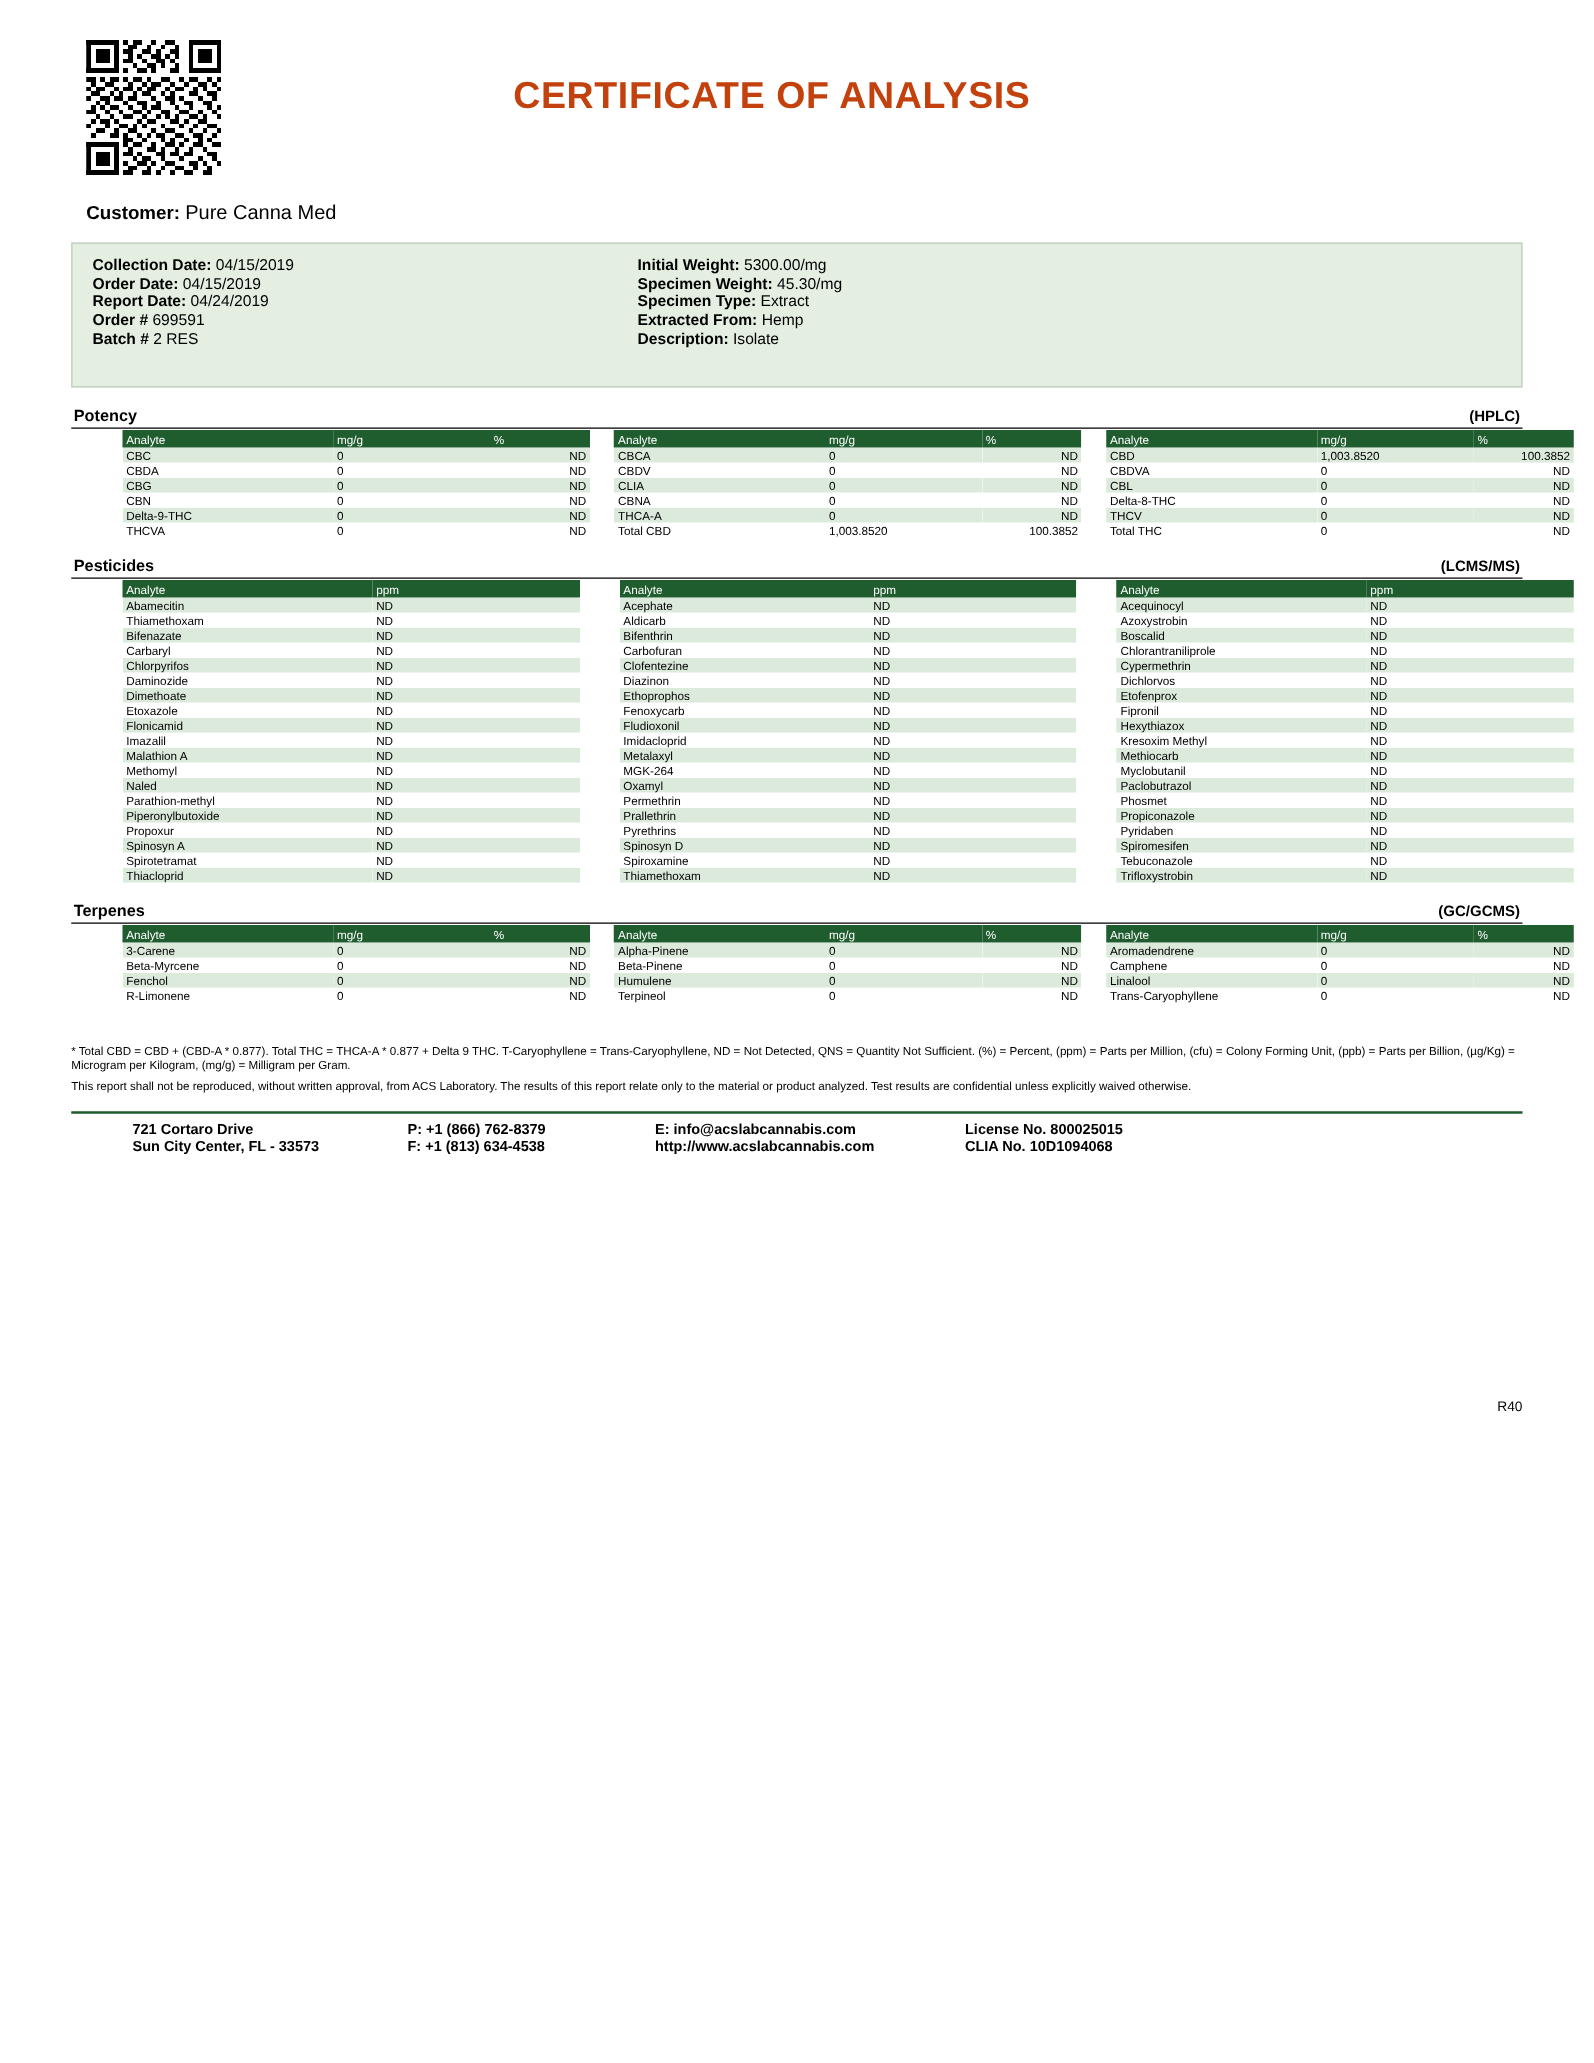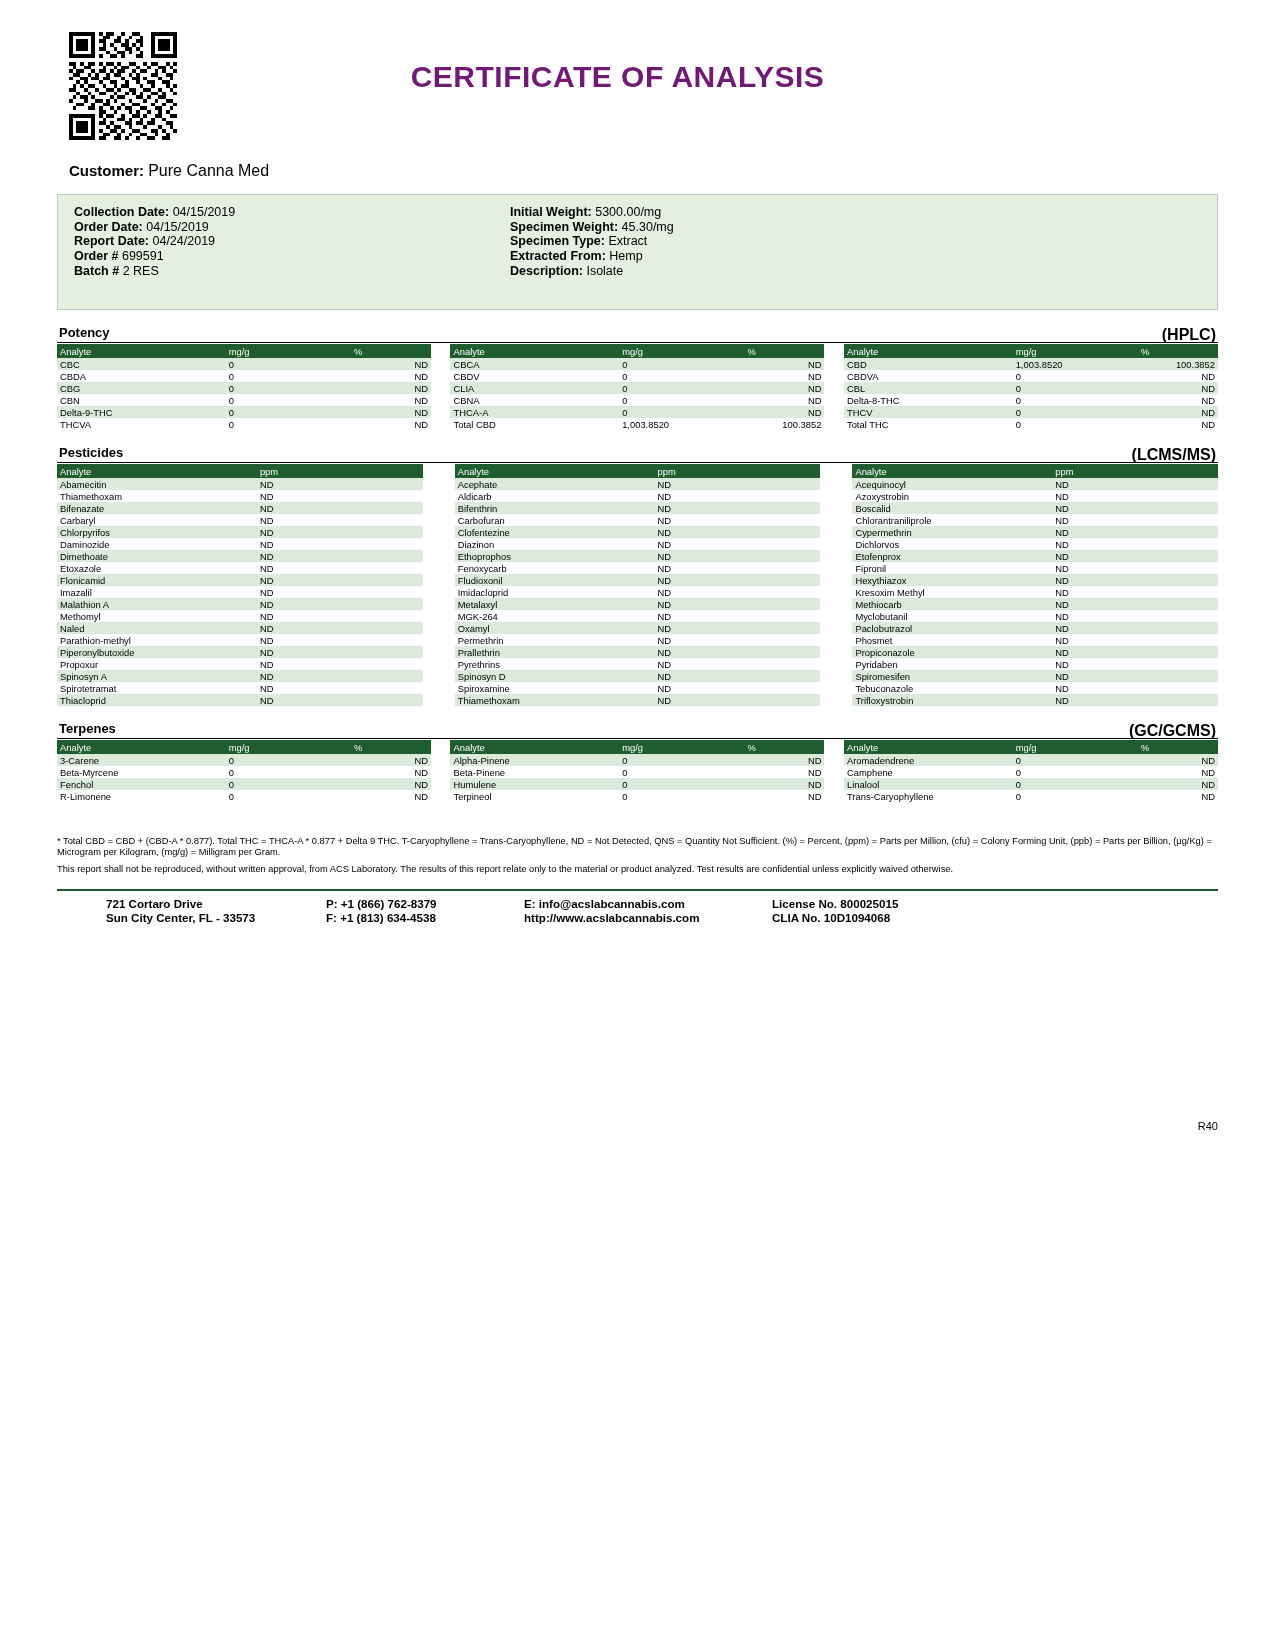--- a/index.html
+++ b/index.html
@@ -31,21 +31,21 @@
     position: absolute;
     left: 12px;
     top: 32px;
     width: 108px;
     height: 108px;
   }
   .coa-title {
     text-align: center;
     font-size: 30px;
     font-weight: bold;
-    color: #701a75;
+    color: #c2410c;
     letter-spacing: 0.5px;
     padding-top: 30px;
     margin-left: -40px;
   }
   .lab-logo {
     position: absolute;
     right: 0px;
     top: 22px;
     width: 110px;
     height: 80px;
@@ -123,31 +123,32 @@
     margin-bottom: 1px;
   }
   .sec-head .t {
     font-size: 13px;
     font-weight: bold;
     position: absolute;
     left: 2px;
     top: -1px;
   }
   .sec-head .m {
-    font-size: 16px;
+    font-size: 12px;
     font-weight: bold;
     position: absolute;
     right: 2px;
     top: 0px;
   }
   table.grid {
     width: 100%;
     border-collapse: collapse;
     table-layout: fixed;
     font-size: 9.4px;
+    margin-left: 41px;
   }
   table.grid th {
     background: #1f5c2e;
     color: #fff;
     font-weight: normal;
     text-align: left;
     padding: 1px 3px;
     font-size: 9.4px;
     height: 12px;
   }

